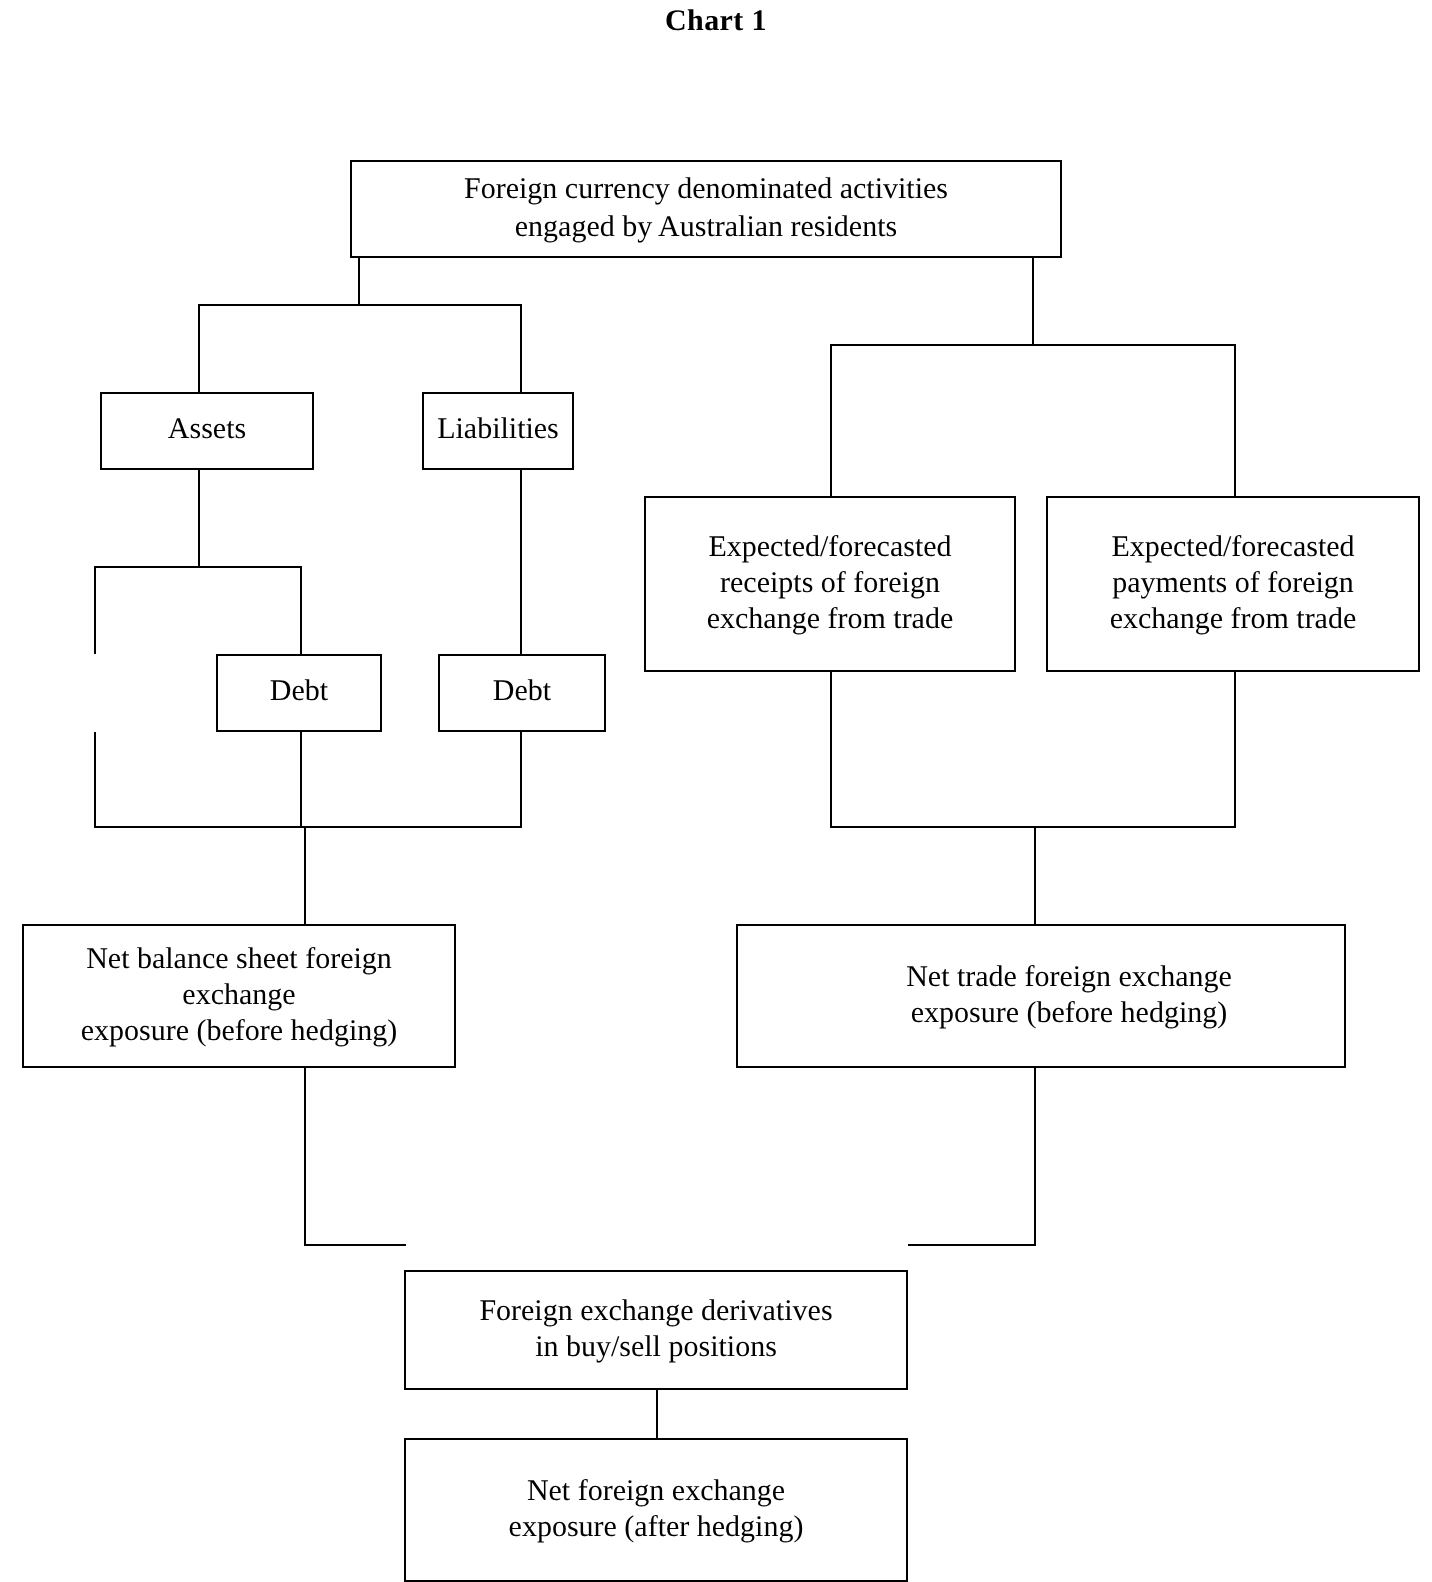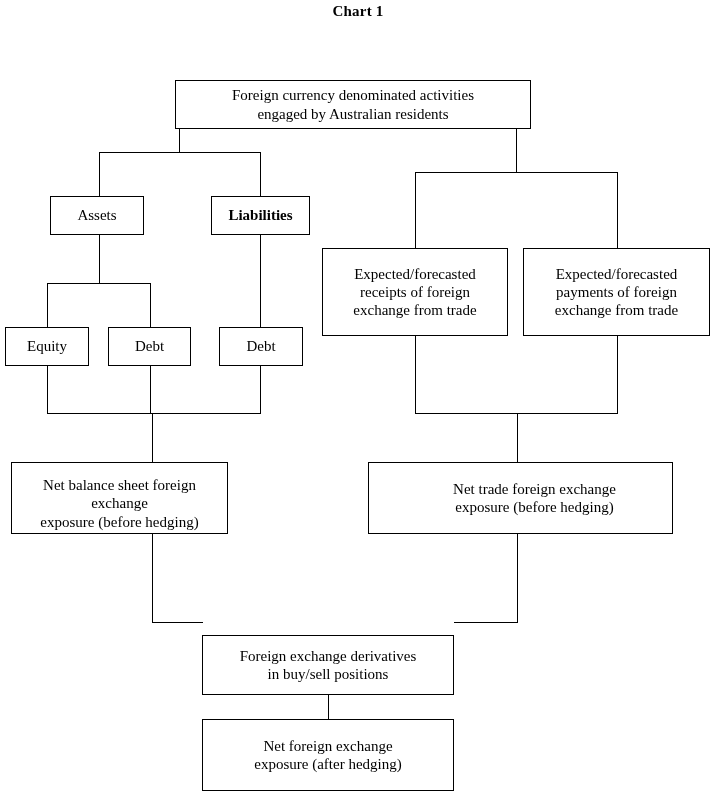--- a/index.html
+++ b/index.html
@@ -94,31 +94,28 @@
       <div class="edge v" style="left: 517px; top: 534px; height: 88px;"></div>
       <div class="edge h" style="left: 454px; top: 622px; width: 64px;"></div>
       <div class="edge v" style="left: 328px; top: 651px; height: 68px;"></div>
     </div>
 
   <div class="node" style="left: 175px; top: 44px; width: 356px; height: 49px; margin-top: 36px;">
     <span>Foreign currency denominated activities
 engaged by Australian residents</span>
   </div>
 
-  <div class="node" style="left: 50px; top: 196px; width: 94px; height: 39px; justify-content: center;">
+  <div class="node" style="left: 50px; top: 196px; width: 107px; height: 39px; justify-content: center;">
     <span>Assets</span>
   </div>
 
-  <div class="node" style="left: 211px; top: 196px; width: 99px; height: 39px; font-weight: bold;">
+  <div class="node" style="left: 211px; top: 196px; width: 76px; height: 39px;">
     <span>Liabilities</span>
   </div>
 
-  <div class="node" style="left: 5px; top: 327px; width: 84px; height: 39px;">
-    <span>Equity</span>
-  </div>
 
   <div class="node" style="left: 108px; top: 327px; width: 83px; height: 39px;">
     <span>Debt</span>
   </div>
 
   <div class="node" style="left: 219px; top: 327px; width: 84px; height: 39px;">
     <span>Debt</span>
   </div>
 
   <div class="node" style="left: 322px; top: 248px; width: 186px; height: 88px;">
@@ -126,21 +123,21 @@
 receipts of foreign
 exchange from trade</span>
   </div>
 
   <div class="node" style="left: 523px; top: 248px; width: 187px; height: 88px;">
     <span>Expected/forecasted
 payments of foreign
 exchange from trade</span>
   </div>
 
-  <div class="node" style="left: 11px; top: 462px; width: 217px; height: 72px; align-items: flex-end;">
+  <div class="node" style="left: 11px; top: 462px; width: 217px; height: 72px;">
     <span>Net balance sheet foreign exchange
 exposure (before hedging)</span>
   </div>
 
   <div class="node" style="left: 368px; top: 462px; width: 305px; height: 72px; padding-left: 32px;">
     <span>Net trade foreign exchange
 exposure (before hedging)</span>
   </div>
 
   <div class="node" style="left: 202px; top: 591px; width: 252px; height: 60px; margin-top: 44px;">

